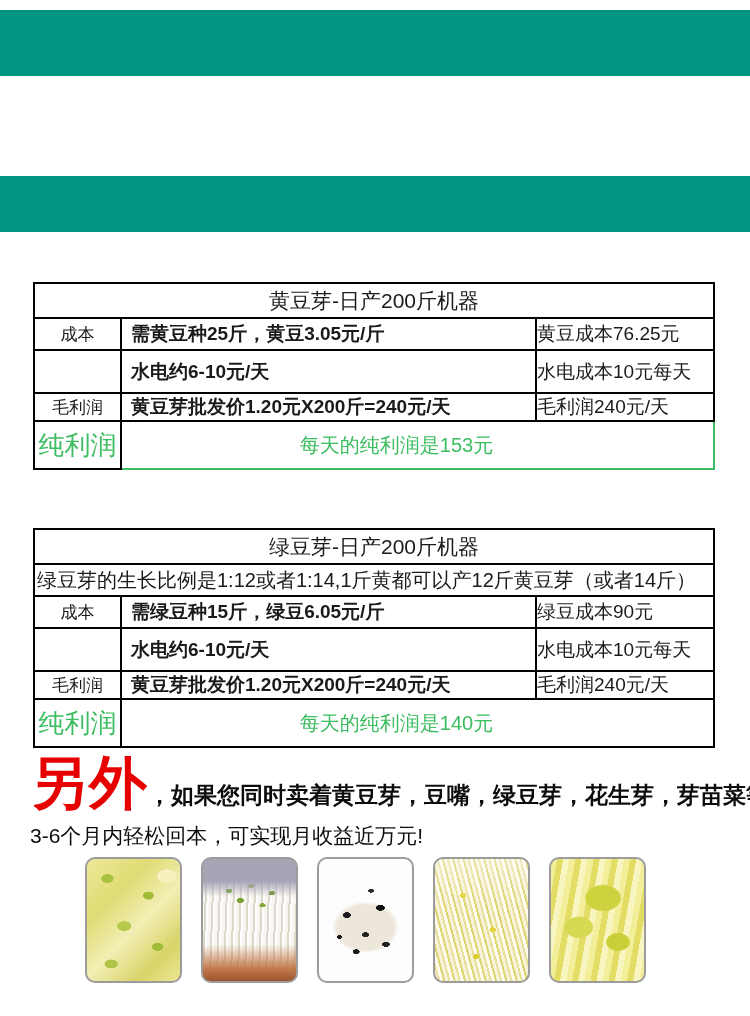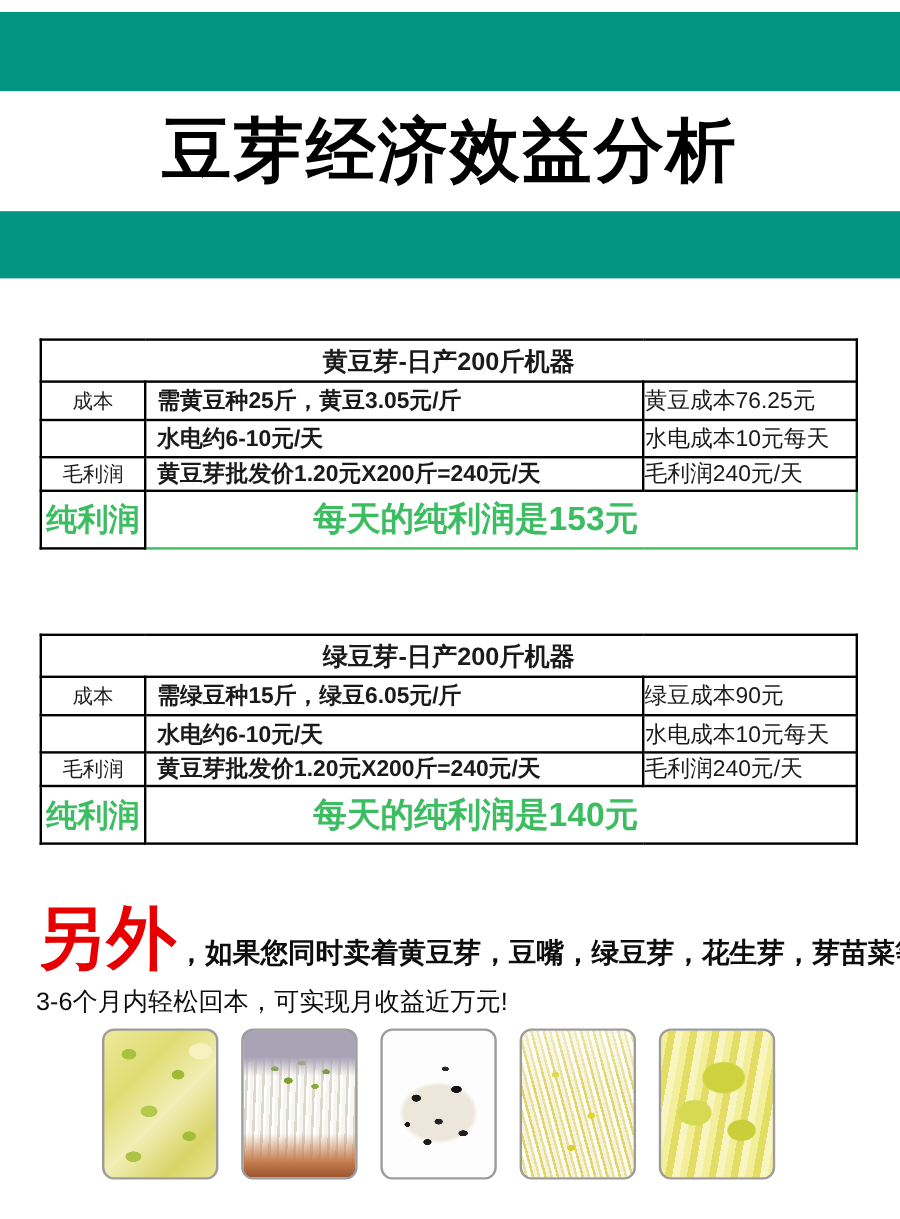--- a/index.html
+++ b/index.html
@@ -14,30 +14,30 @@
   .main-title { position:absolute; top:76px; left:0; width:750px; height:100px;
     line-height:100px; text-align:center; font-size:58px; font-weight:900;
     color:#000; letter-spacing:2px; }
 
   
   table.profit { position:absolute; left:33px; width:680px; border-collapse:collapse;
     table-layout:fixed; color:#1a1a1a; }
   table.t1 { top:282px; }
   table.t2 { top:528px; }
   table.profit td { border:2px solid #000; overflow:hidden; white-space:nowrap; }
-  td.tbl-title { height:35px; text-align:center; font-size:21px; font-weight:700; }
+  td.tbl-title { height:35px; text-align:center; font-size:21px; font-weight:400; }
   td.ratio { height:32px; font-size:20px; padding-left:2px; }
   td.lbl { height:32px; text-align:center; font-size:17px; }
   td.detail { font-size:19px; padding-left:9px;font-weight:bold; }
   td.summary { text-align:left; font-size:19px; }
-  tr.r-water td { height:31px;border-radius:15px; }
+  tr.r-water td { height:43px;border-radius:15px; }
   tr.r-gross td { height:22px; }
   tr.r-net td { height:48px; }
-  td.net-lbl { color:#3dbd61; font-size:26px; text-align:center; font-weight:700;border-radius:23px; }
-  td.net-val { color:#3dbd61; font-size:28px; text-align:center; padding-right:42px; font-weight:700; }
+  td.net-lbl { color:#3dbd61; font-size:26px; text-align:center; font-weight:400;border-radius:23px; }
+  td.net-val { color:#3dbd61; font-size:20px; text-align:center; padding-right:42px; font-weight:400; }
   table.t1 td.net-val { border-bottom-color:#3dbd61; border-right-color:#3dbd61; }
 
   
   .extra { position:absolute; left:30px; top:760px; width:700px; color:#0d0d0d; }
   .extra-line1 { font-size:23px; font-weight:bold; line-height:46px; white-space:nowrap; }
   .extra-highlight { font-size:58px; font-weight:900; color:#e60000; letter-spacing:1px; }
   .extra-line2 { font-size:21px; font-weight:normal; margin-top:4px; }
 
   
   .gallery { position:absolute; left:85px; top:857px; display:flex; gap:19px; }
@@ -79,21 +79,20 @@
       radial-gradient(24px 18px at 30% 56%, #d6da52 56%, transparent 62%),
       radial-gradient(20px 15px at 72% 68%, #c9ce39 56%, transparent 62%),
       repeating-linear-gradient(100deg, #f2ee9a 0 6px, #e3dd66 6px 12px, #f8f5c0 12px 18px); }
 </style>
 </head>
 <body>
 
 <div id="page">
 
   <div class="teal-band band-1"></div>
-  <h1 class="main-title">豆芽经济效益分析</h1>
   <div class="teal-band band-2"></div>
 
   <table class="profit t1">
     <colgroup>
         <col style="width:87px">
         <col style="width:415px">
         <col style="width:178px">
       </colgroup>
     <tbody>
         <tr>
@@ -124,20 +123,23 @@
   <table class="profit t2">
     <colgroup>
         <col style="width:87px">
         <col style="width:415px">
         <col style="width:178px">
       </colgroup>
     <tbody>
         <tr>
       <td class="tbl-title" colspan="3">绿豆芽-日产200斤机器</td>
     </tr>
+    <tr>
+      <td class="ratio" colspan="3">绿豆芽的生长比例是1:12或者1:14,1斤黄都可以产12斤黄豆芽（或者14斤）</td>
+    </tr>
     <tr class="r-cost">
       <td class="lbl">成本</td>
       <td class="detail">需绿豆种15斤，绿豆6.05元/斤</td>
       <td class="summary">绿豆成本90元</td>
     </tr>
     <tr class="r-water">
       <td class="lbl"></td>
       <td class="detail">水电约6-10元/天</td>
       <td class="summary">水电成本10元每天</td>
     </tr>

